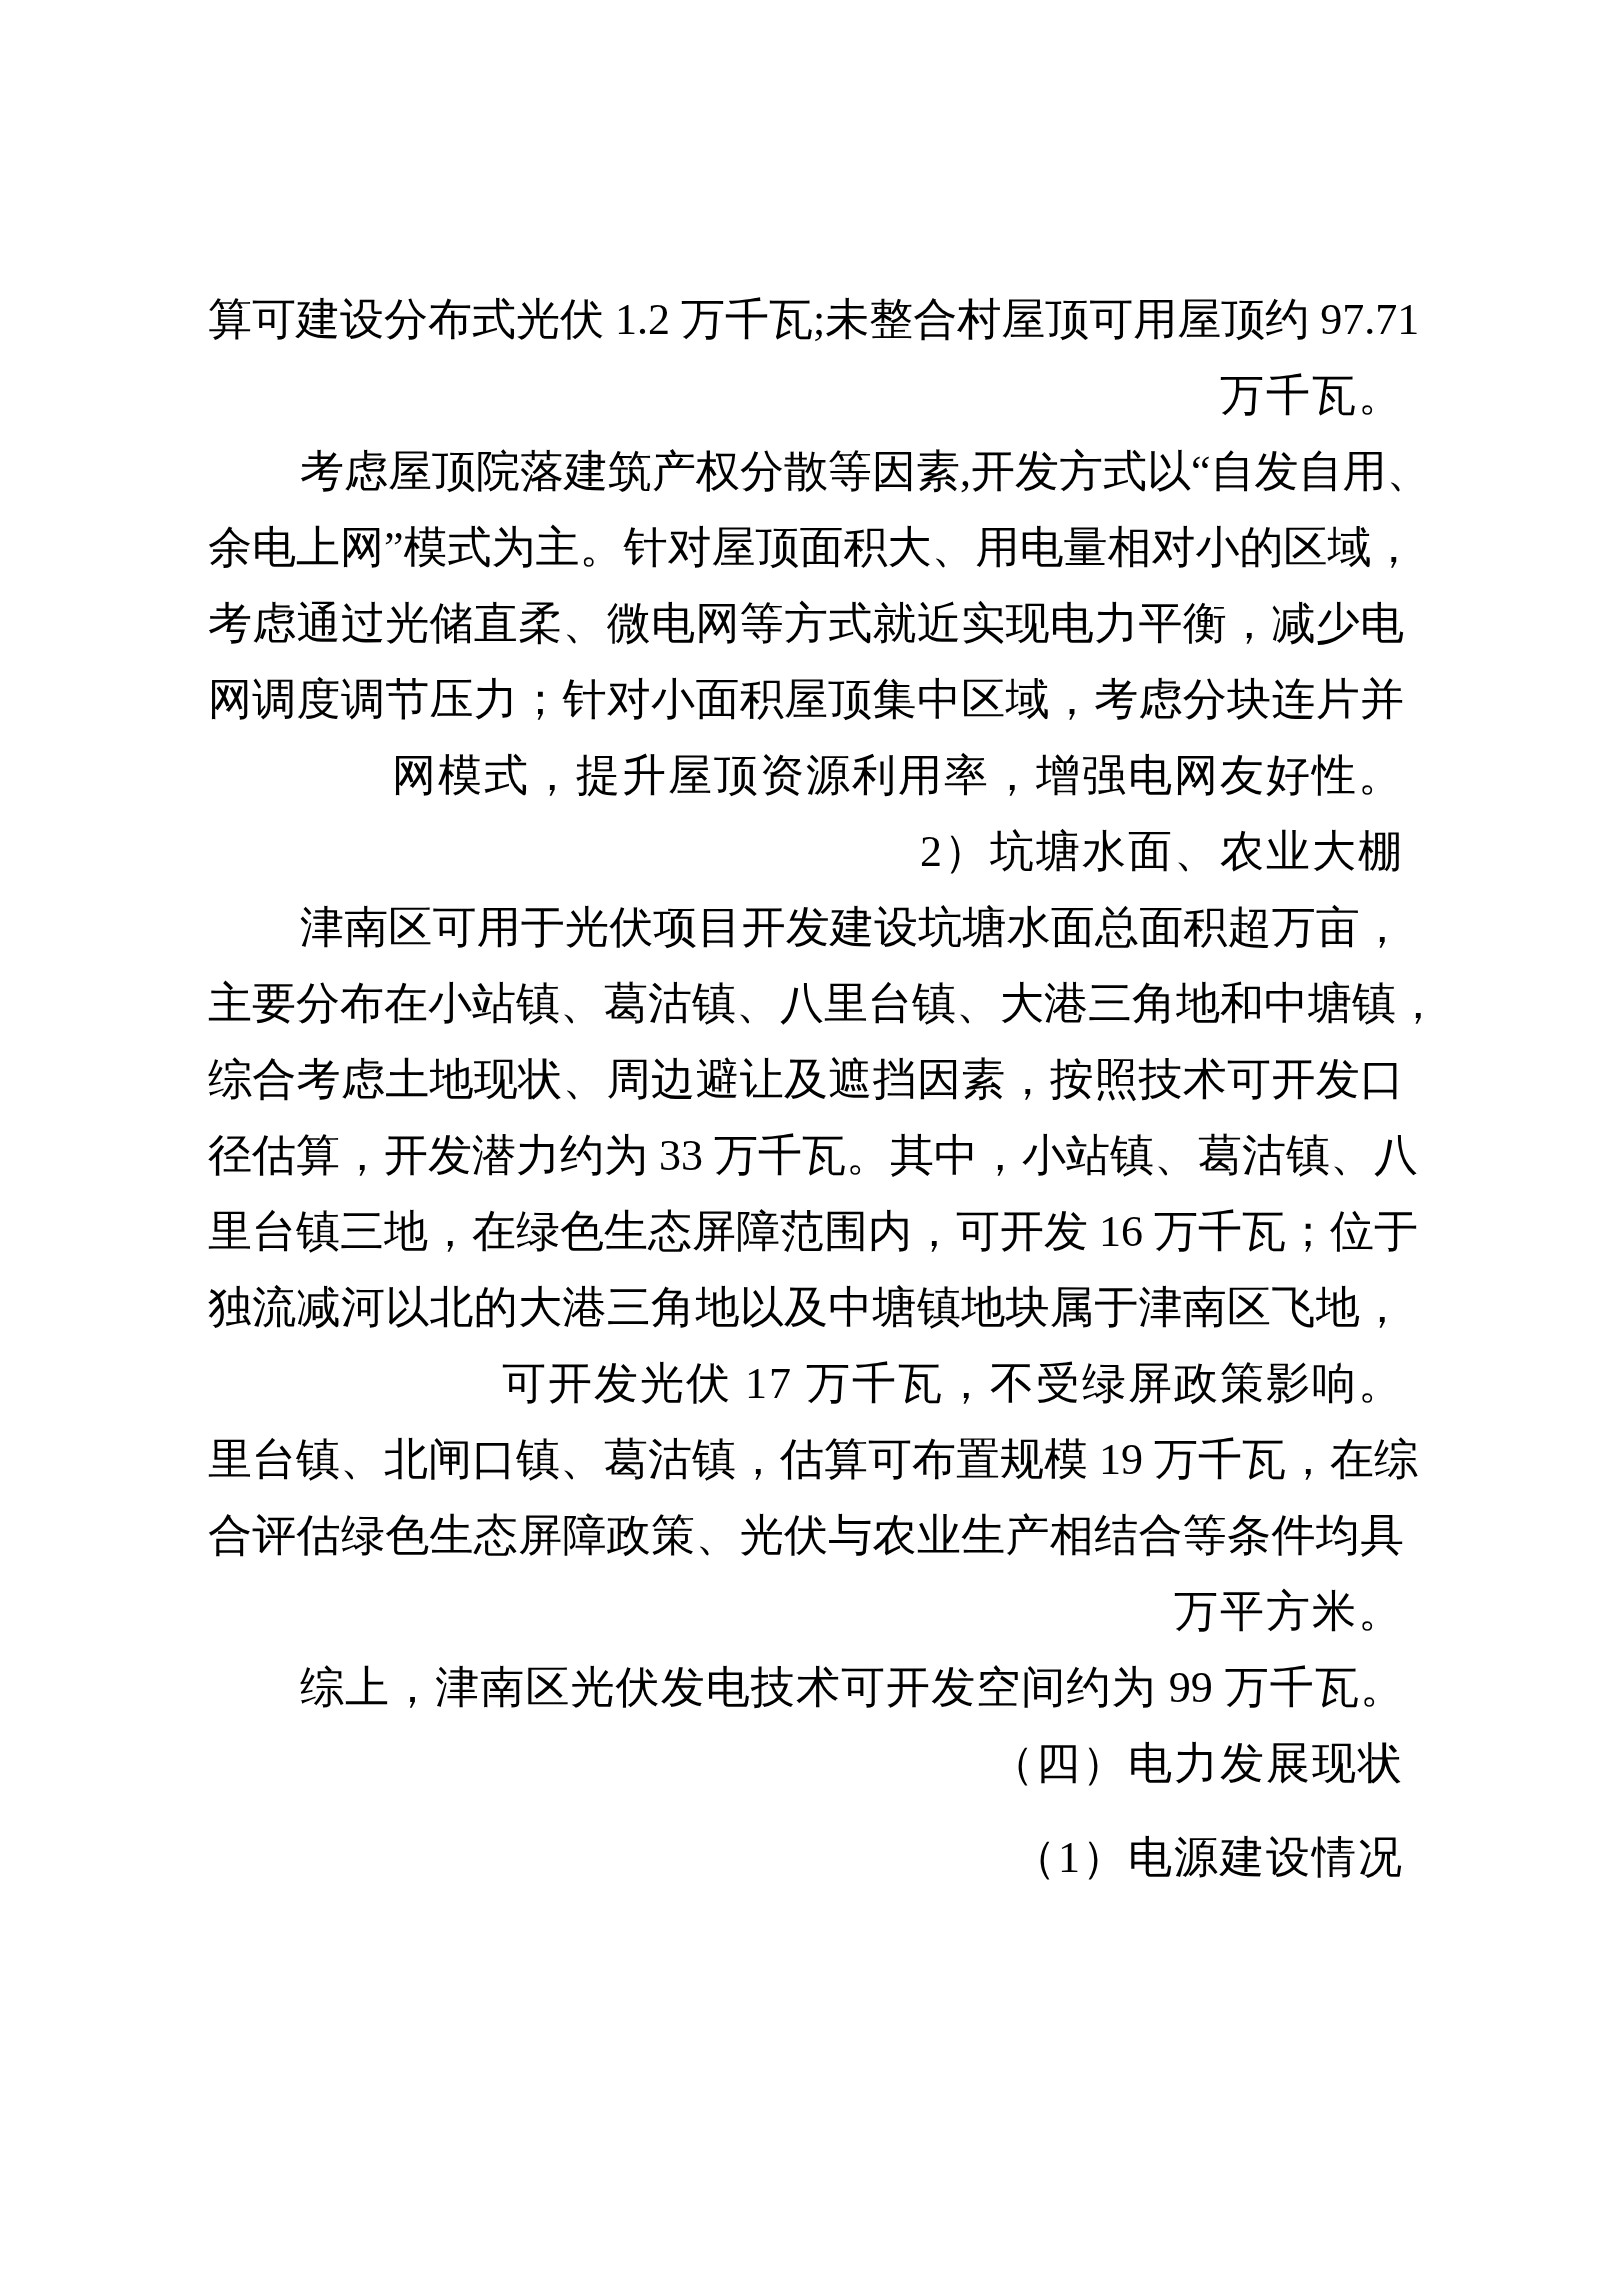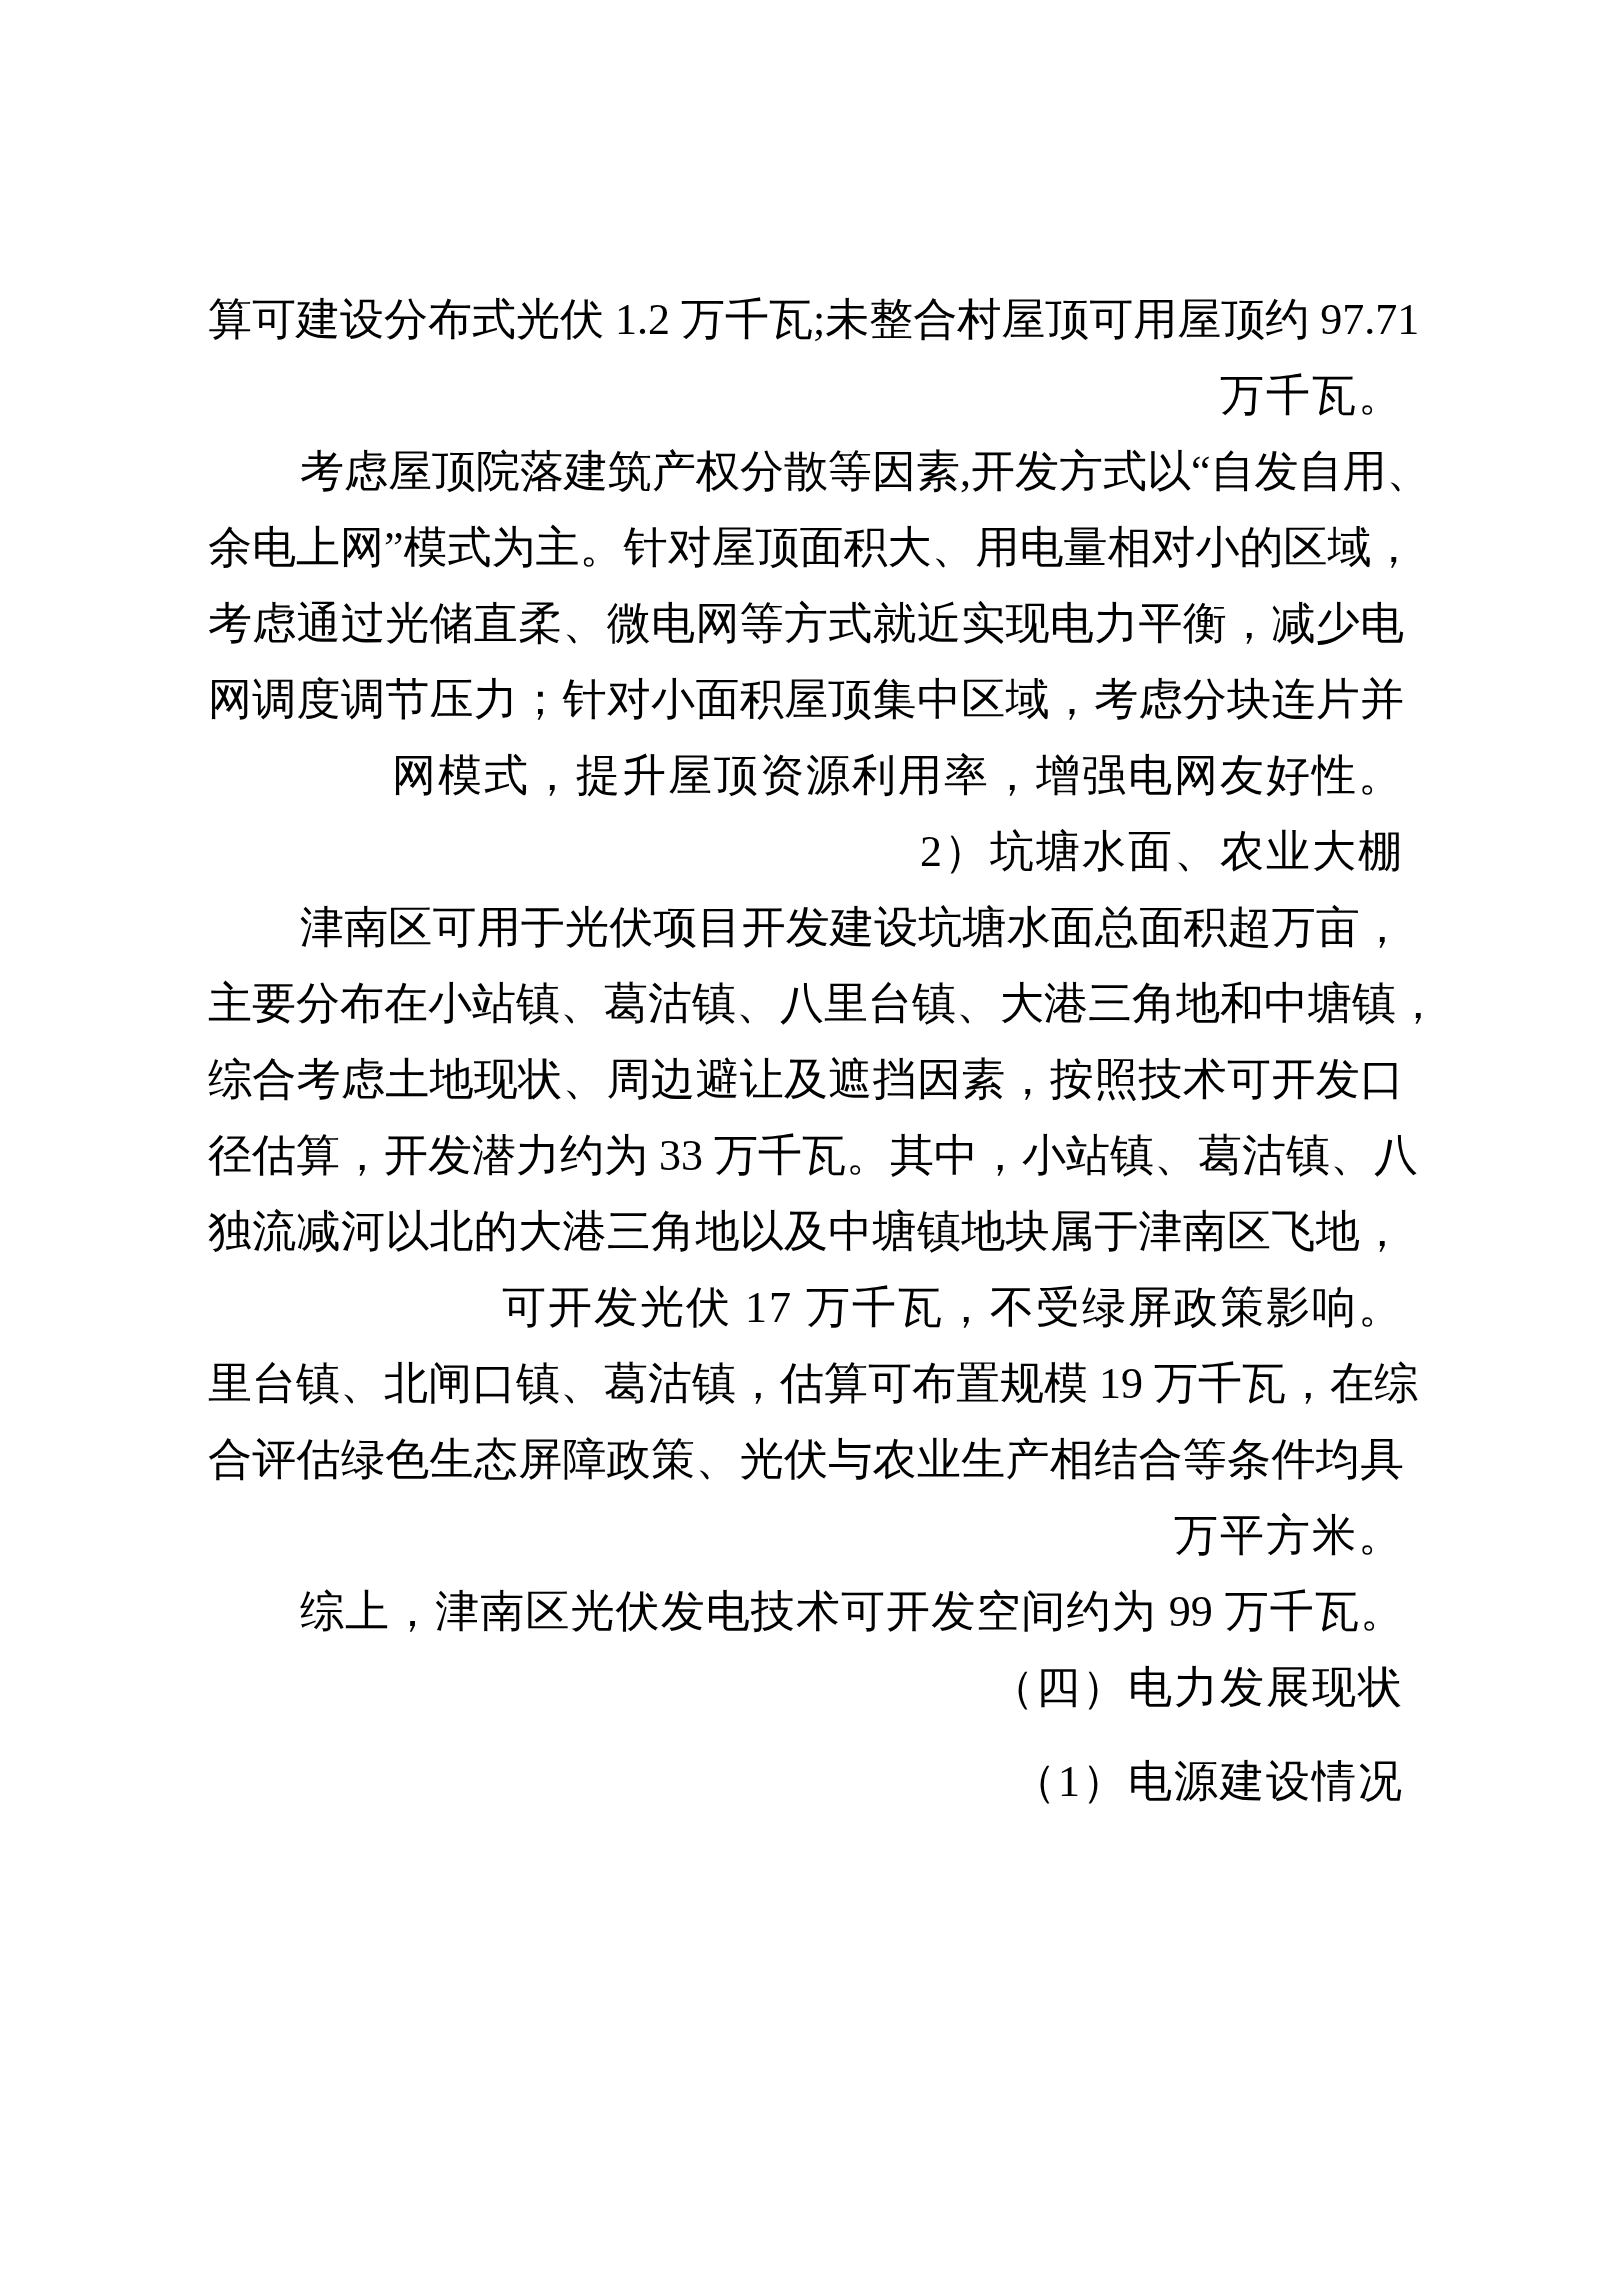--- a/index.html
+++ b/index.html
@@ -71,20 +71,21 @@
       <div class="line fill indent">考虑屋顶院落建筑产权分散等因素,开发方式以“自发自用、</div>
       <div class="line fill">余电上网”模式为主。针对屋顶面积大、用电量相对小的区域，</div>
       <div class="line fill">考虑通过光储直柔、微电网等方式就近实现电力平衡，减少电</div>
       <div class="line fill">网调度调节压力；针对小面积屋顶集中区域，考虑分块连片并</div>
       <div class="line short">网模式，提升屋顶资源利用率，增强电网友好性。</div>
       <div class="line short indent">2）坑塘水面、农业大棚</div>
       <div class="line fill indent">津南区可用于光伏项目开发建设坑塘水面总面积超万亩，</div>
       <div class="line fill">主要分布在小站镇、葛沽镇、八里台镇、大港三角地和中塘镇，</div>
       <div class="line fill">综合考虑土地现状、周边避让及遮挡因素，按照技术可开发口</div>
       <div class="line fill">径估算，开发潜力约为 33 万千瓦。其中，小站镇、葛沽镇、八</div>
+      <div class="line fill">里台镇三地，在绿色生态屏障范围内，可开发 16 万千瓦；位于</div>
       <div class="line fill">独流减河以北的大港三角地以及中塘镇地块属于津南区飞地，</div>
       <div class="line short">可开发光伏 17 万千瓦，不受绿屏政策影响。</div>
       <div class="line fill">里台镇、北闸口镇、葛沽镇，估算可布置规模 19 万千瓦，在综</div>
       <div class="line fill">合评估绿色生态屏障政策、光伏与农业生产相结合等条件均具</div>
       <div class="line short">万平方米。</div>
       <div class="line fill indent">综上，津南区光伏发电技术可开发空间约为 99 万千瓦。</div>
       <div class="line short indent kai">（四）电力发展现状</div>
       <div class="line short indent kai gap">（1）电源建设情况</div>
     </div>
   <div class="pagenum">10</div>

